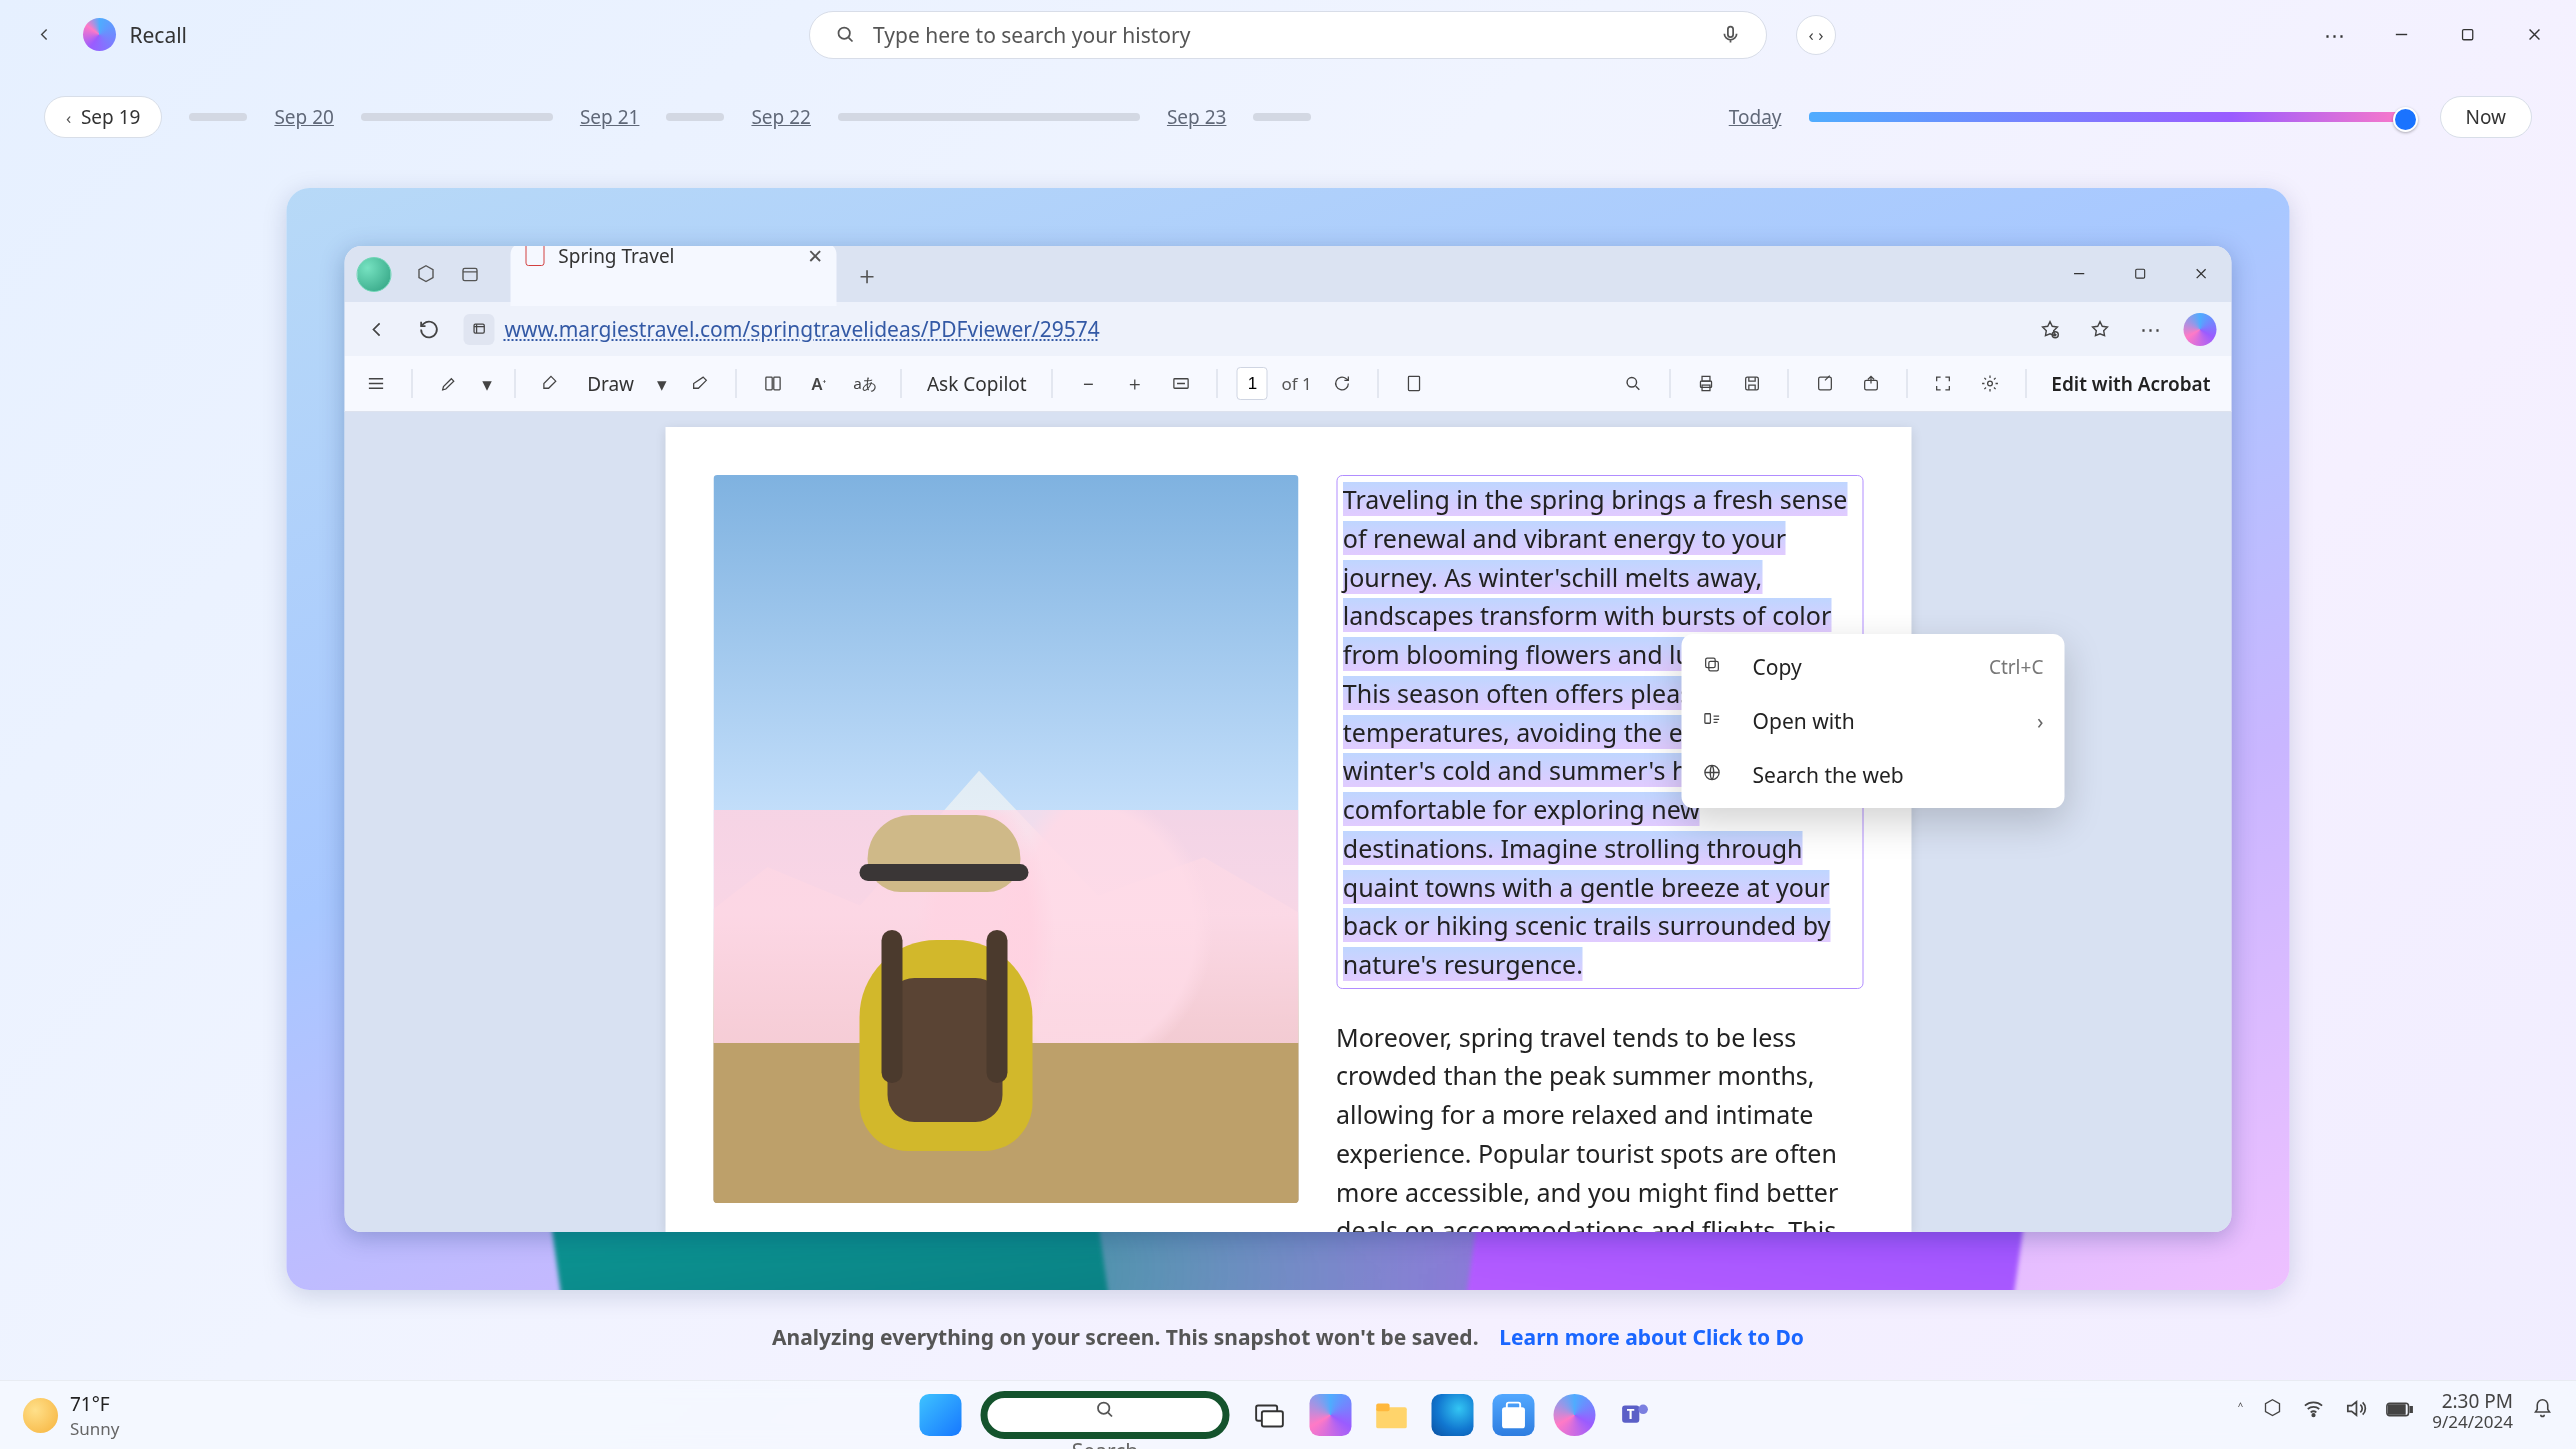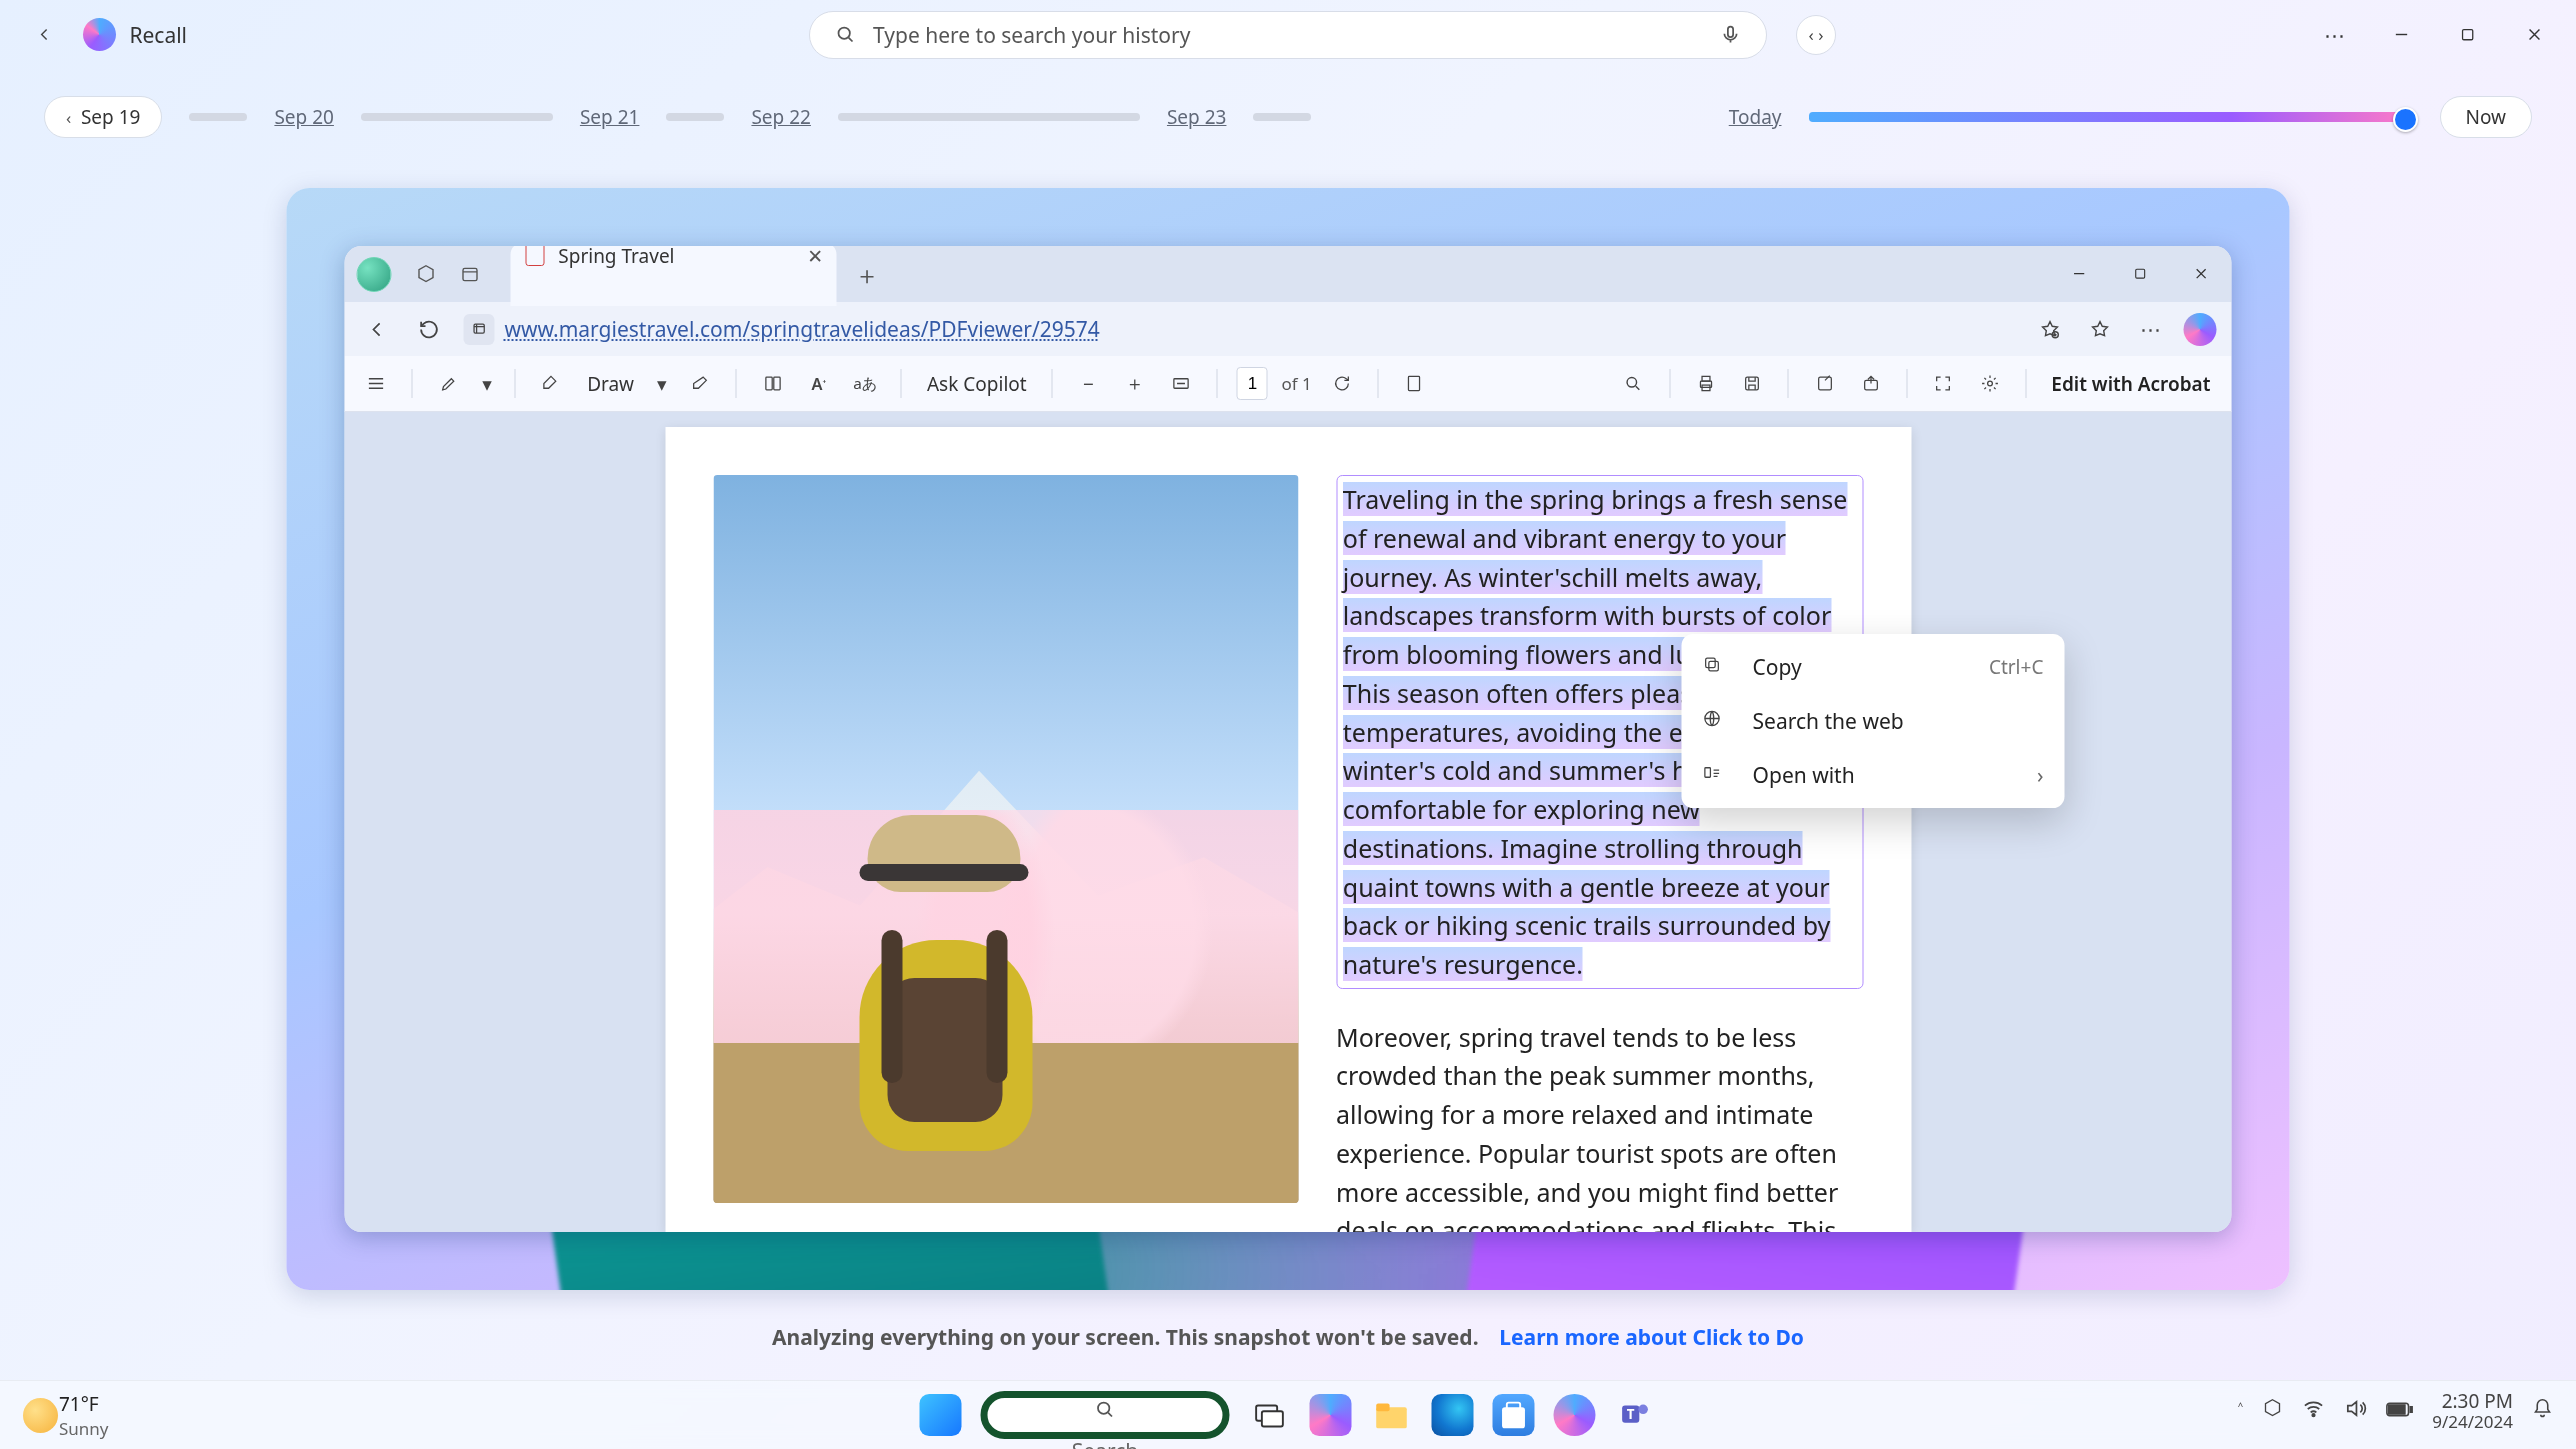--- a/index.html
+++ b/index.html
@@ -121,21 +121,21 @@
   .ctx .row .ic{ width:29px; margin-right:21px; color:#444; font-size:19px;}
   .ctx .row .sc{ margin-left:auto; color:#777; font-size:19px;}
   .ctx .row .chev{ margin-left:auto; color:#666;}
 
   
   .footer{ position:absolute; left:50%; transform:translateX(-50%); top:1323px; font-size:21px; color:#555;font-weight:bold;}
   .footer a{ color:#1a66ff; margin-left:15.3px; }
 
   
   .taskbar{ position:absolute; left:0; right:0; bottom:0; height:69px; background:rgba(245,248,255,.85); backdrop-filter:blur(9.6px); border-top:1px solid rgba(0,0,0,.05);}
-  .weather{ position:absolute; left:23px; top:9.6px; display:flex; align-items:center; gap:1px;}
+  .weather{ position:absolute; left:23px; top:9.6px; display:flex; align-items:center; gap:12px;}
   .wx-ic{ width:35px; height:35px; border-radius:50%; background:radial-gradient(circle at 35% 35%, #ffe08a, #f6b23b);}
   .wx-t .t{ font-size:19px; color:#222;} .wx-t .c{ font-size:17px; color:#666;}
   .tcenter{ position:absolute; left:50%; transform:translateX(-50%); top:9.6px; display:flex; align-items:center; gap:19px;}
   .tcenter .tico{ width:42px;height:42px; border-radius:9.6px; display:flex;align-items:center;justify-content:center;}
   .win{ background:linear-gradient(135deg,#3fc3ff,#1677ff); display:grid; grid-template-columns:repeat(2,1fr); grid-template-rows:repeat(2,1fr); gap:2.9px; padding:6.7px;}
   .win div{ background:#fff; border-radius:1.9px;}
   .srch{ width:249px; height:48px; background:#fff; border-radius:24px; border:7px solid #14532d; display:flex; align-items:center; padding:0 17px; gap:11.5px;flex-direction:column;}
   .srch .lup{ color:#555; font-size:21px;}
   .srch .ph{ color:#666; font-size:21px;}
   .srch .art{ margin-left:auto; width:35px; height:35px; border-radius:17px; background:radial-gradient(circle at 40% 40%, #ff9bd2, #ffb38a);}
@@ -428,32 +428,32 @@
         <div class="row">
           <span class="ic"><svg width="19" height="19" viewBox="0 0 24 24" fill="none" stroke="currentColor" stroke-width="1.6">
                 <rect x="8" y="8" width="12" height="12" rx="2"></rect>
                 <rect x="4" y="4" width="12" height="12" rx="2"></rect>
               </svg></span>
           <span>Copy</span>
           <span class="sc">Ctrl+C</span>
         </div>
         <div class="row">
           <span class="ic"><svg width="19" height="19" viewBox="0 0 24 24" fill="none" stroke="currentColor" stroke-width="1.6">
-                <circle cx="12" cy="12" r="9"></circle>
-                <path d="M3 12h18M12 3c3 3.5 3 14.5 0 18M12 3c-3 3.5-3 14.5 0 18"></path>
-              </svg></span>
-          <span>Search the web</span>
-        </div>
-        <div class="row">
-          <span class="ic"><svg width="19" height="19" viewBox="0 0 24 24" fill="none" stroke="currentColor" stroke-width="1.6">
                 <rect x="3" y="6" width="7" height="12" rx="1"></rect>
                 <path d="M14 9h7M14 13h7M14 17h5"></path>
               </svg></span>
           <span>Open with</span>
           <span class="chev">›</span>
+        </div>
+        <div class="row">
+          <span class="ic"><svg width="19" height="19" viewBox="0 0 24 24" fill="none" stroke="currentColor" stroke-width="1.6">
+                <circle cx="12" cy="12" r="9"></circle>
+                <path d="M3 12h18M12 3c3 3.5 3 14.5 0 18M12 3c-3 3.5-3 14.5 0 18"></path>
+              </svg></span>
+          <span>Search the web</span>
         </div>
       </div>
     </div>
   </div>
 </div>
 
 <div class="footer">
   <span>Analyzing everything on your screen. This snapshot won't be saved.</span>
   <a>Learn more about Click to Do</a>
 </div>

